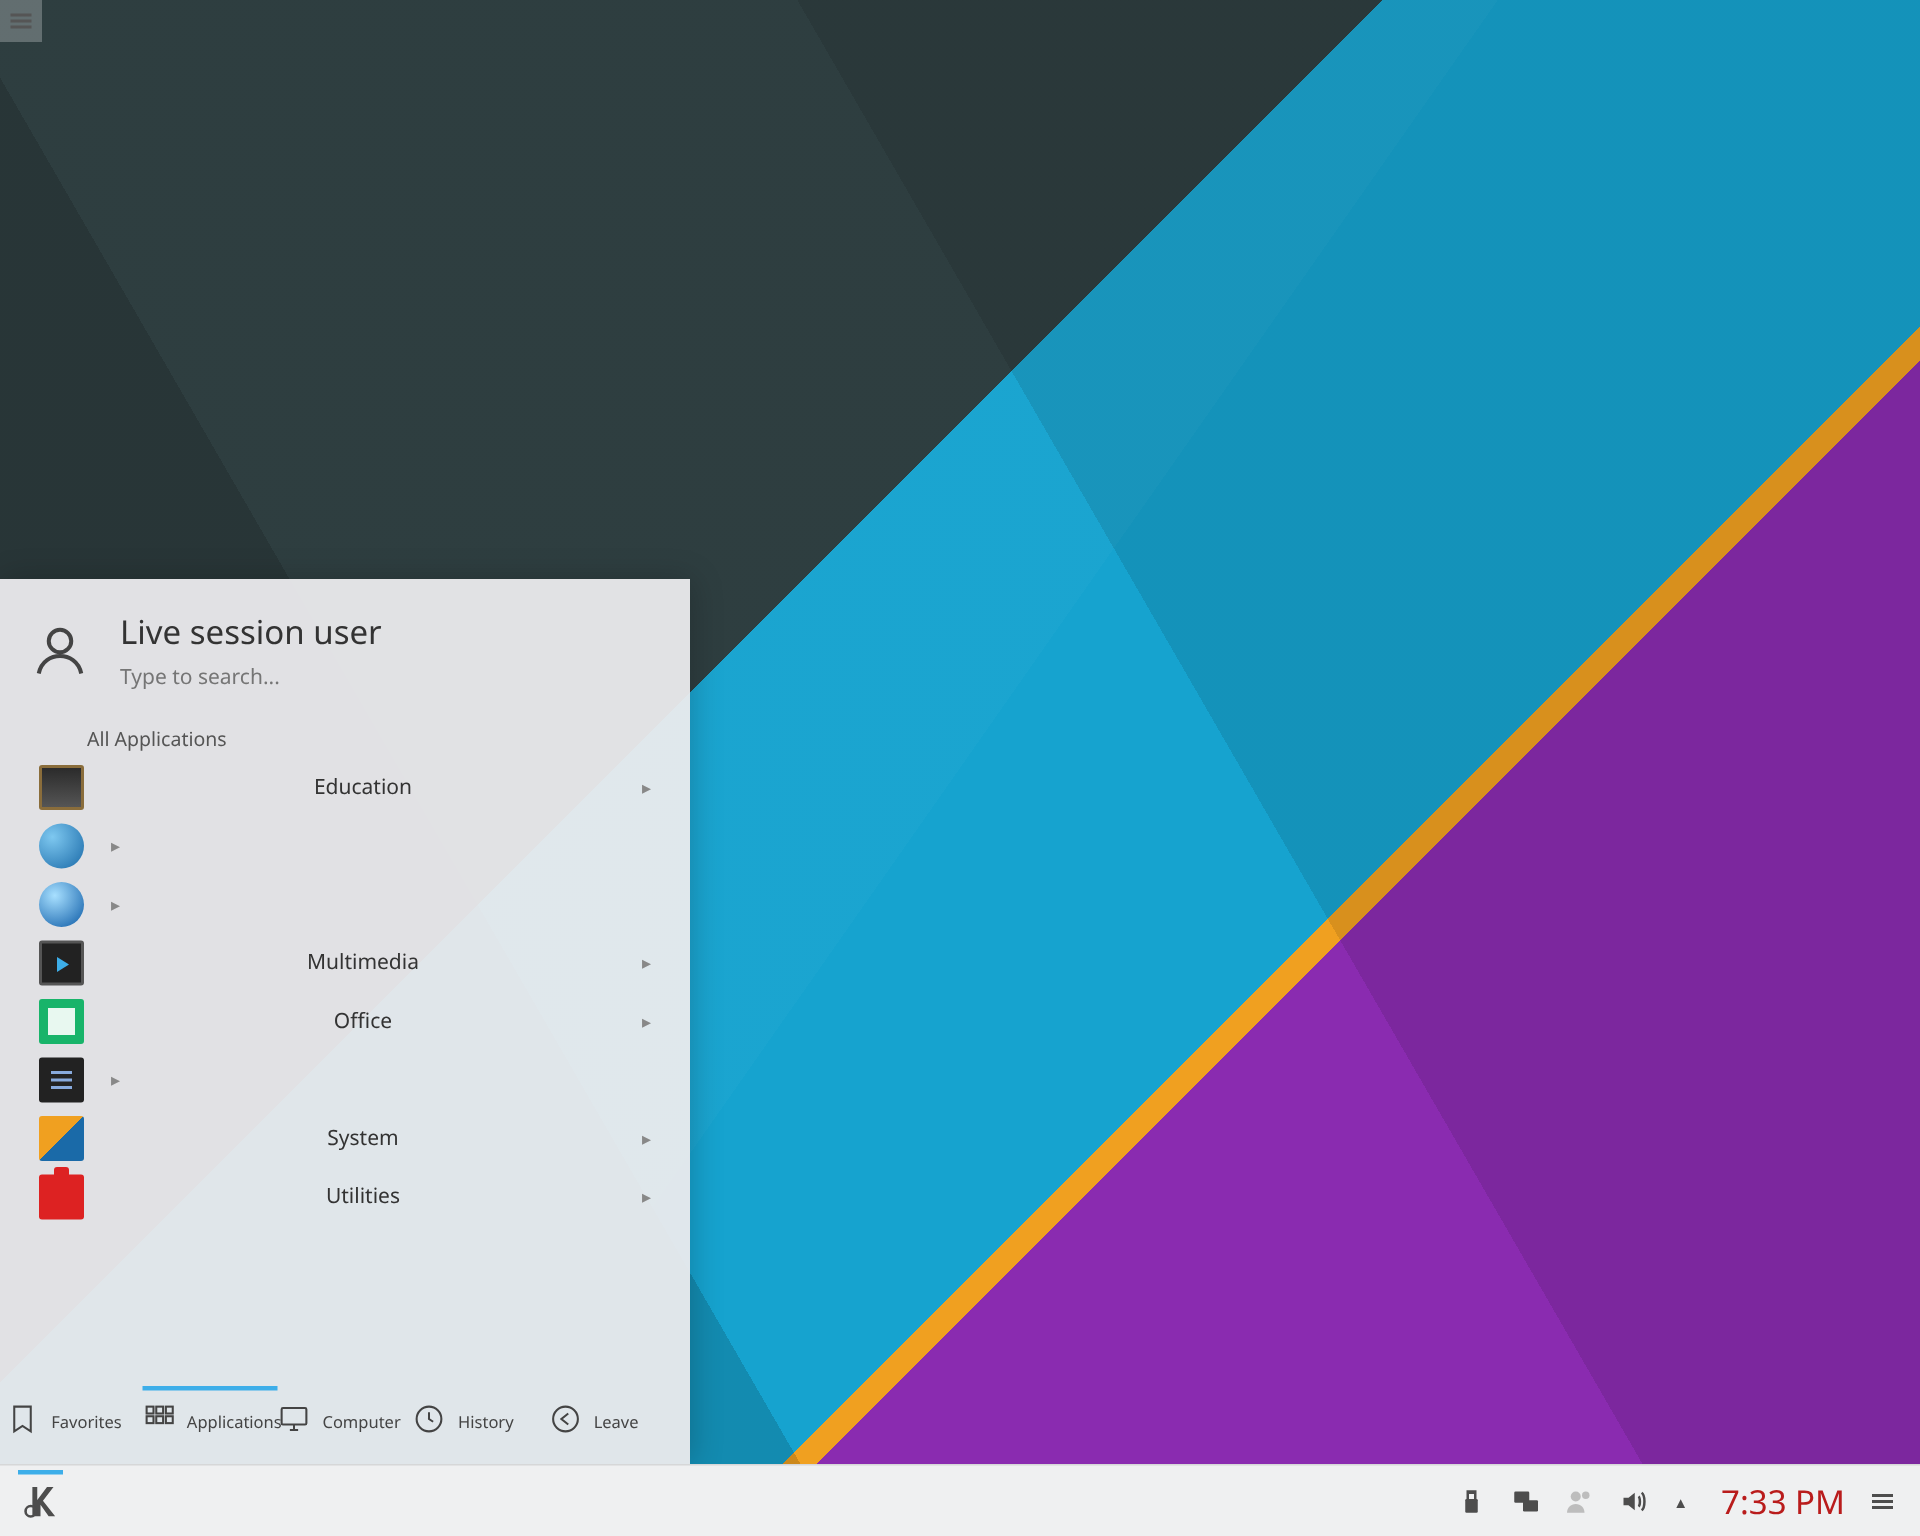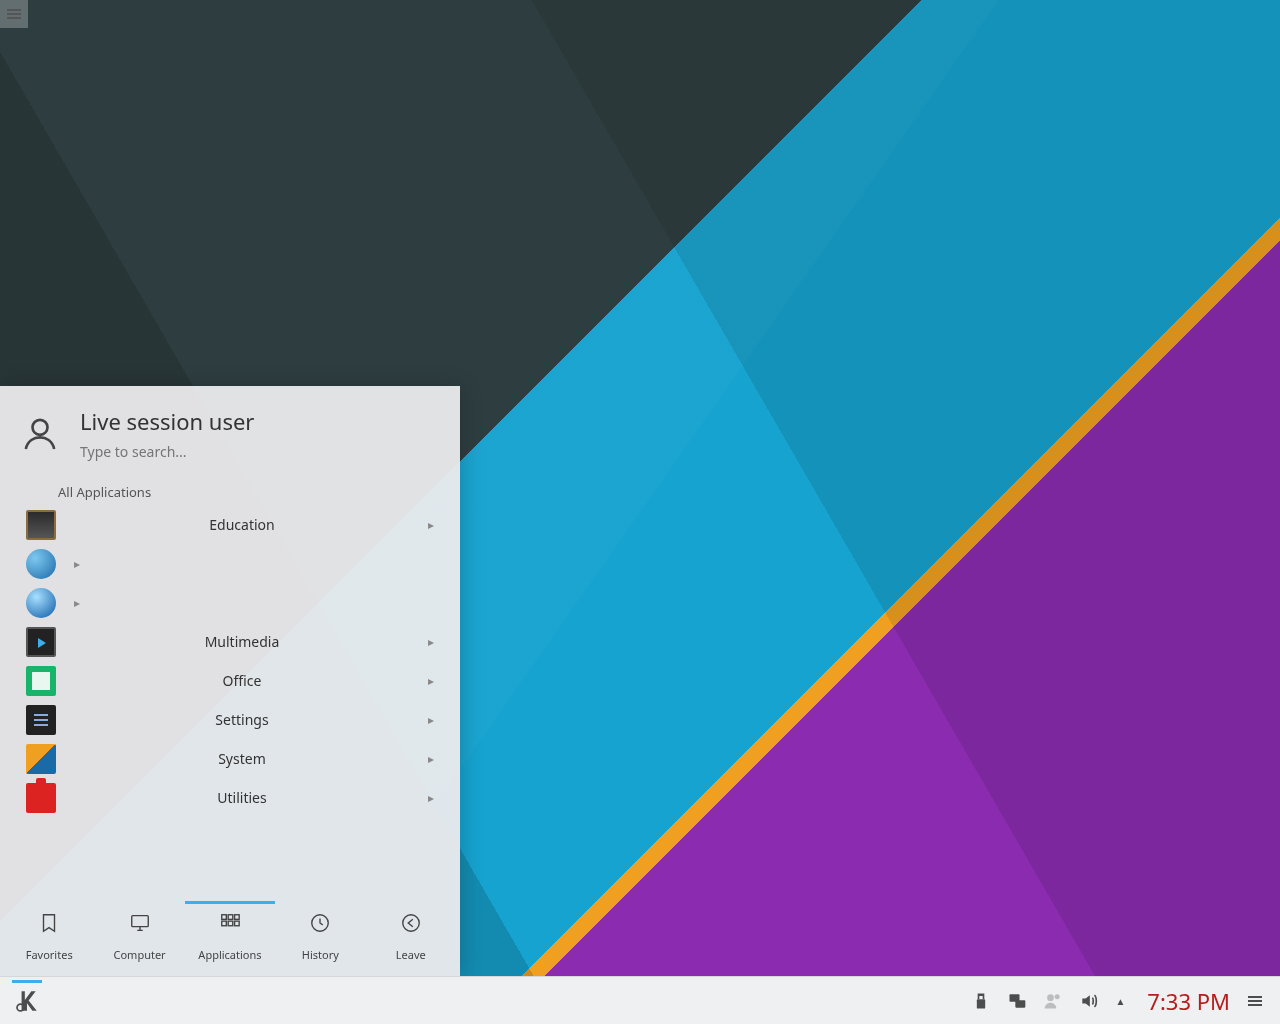--- a/index.html
+++ b/index.html
@@ -79,21 +79,21 @@
 }
 .cat-label { flex: 1; font-size: 14px; color: #333; }
 .chevron { color: #888; font-size: 12px; }
 
 .launcher-tabs {
   display: flex;
   justify-content: space-around;
   padding: 18px 4px 14px 4px;
 }
 .launcher-tab {
-  display: flex; flex-direction: column; align-items: center;
+  display: flex; flex-direction: row; align-items: center;
   gap: 8px; width: 90px; cursor: pointer;
   padding-top: 8px;
   border-top: 3px solid transparent;
 }
 .launcher-tab.active { border-top-color: #3daee9; }
 .tab-icon svg { width: 22px; height: 22px; stroke: #444; fill: none; stroke-width: 1.5; }
 .tab-label { font-size: 11px; color: #444; }
 
 
 .taskbar {
@@ -192,59 +192,58 @@
       <div class="cat-label">Multimedia</div>
       <div class="chevron">▸</div>
     </div>
     <div class="category-item">
       <div class="cat-icon ic-office"></div>
       <div class="cat-label">Office</div>
       <div class="chevron">▸</div>
     </div>
     <div class="category-item">
       <div class="cat-icon ic-settings"></div>
-      <div class="cat-label">Settings</div>
       <div class="chevron">▸</div>
     </div>
     <div class="category-item">
       <div class="cat-icon ic-system"></div>
       <div class="cat-label">System</div>
       <div class="chevron">▸</div>
     </div>
     <div class="category-item">
       <div class="cat-icon ic-utilities"></div>
       <div class="cat-label">Utilities</div>
       <div class="chevron">▸</div>
     </div>
   </div>
 
   <div class="launcher-tabs">
     <div class="launcher-tab">
       <div class="tab-icon"><svg viewBox="0 0 24 24">
             <path d="M6 3h12v18l-6-4-6 4z"></path>
           </svg></div>
       <div class="tab-label">Favorites</div>
-    </div>
-    <div class="launcher-tab">
-      <div class="tab-icon"><svg viewBox="0 0 24 24">
-            <rect x="3" y="4" width="18" height="12" rx="1"></rect>
-            <path d="M9 20h6M12 16v4"></path>
-          </svg></div>
-      <div class="tab-label">Computer</div>
     </div>
     <div class="launcher-tab active">
       <div class="tab-icon"><svg viewBox="0 0 24 24">
             <rect x="3" y="3" width="5" height="5"></rect>
             <rect x="10" y="3" width="5" height="5"></rect>
             <rect x="17" y="3" width="5" height="5"></rect>
             <rect x="3" y="10" width="5" height="5"></rect>
             <rect x="10" y="10" width="5" height="5"></rect>
             <rect x="17" y="10" width="5" height="5"></rect>
           </svg></div>
       <div class="tab-label">Applications</div>
+    </div>
+    <div class="launcher-tab">
+      <div class="tab-icon"><svg viewBox="0 0 24 24">
+            <rect x="3" y="4" width="18" height="12" rx="1"></rect>
+            <path d="M9 20h6M12 16v4"></path>
+          </svg></div>
+      <div class="tab-label">Computer</div>
     </div>
     <div class="launcher-tab">
       <div class="tab-icon"><svg viewBox="0 0 24 24">
             <circle cx="12" cy="12" r="9"></circle>
             <path d="M12 7v5l3 2"></path>
           </svg></div>
       <div class="tab-label">History</div>
     </div>
     <div class="launcher-tab">
       <div class="tab-icon"><svg viewBox="0 0 24 24">

